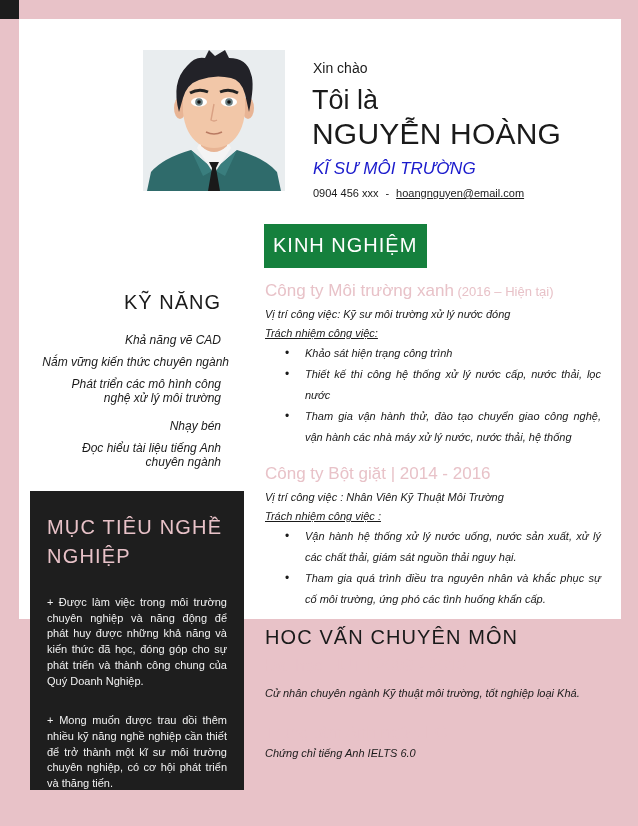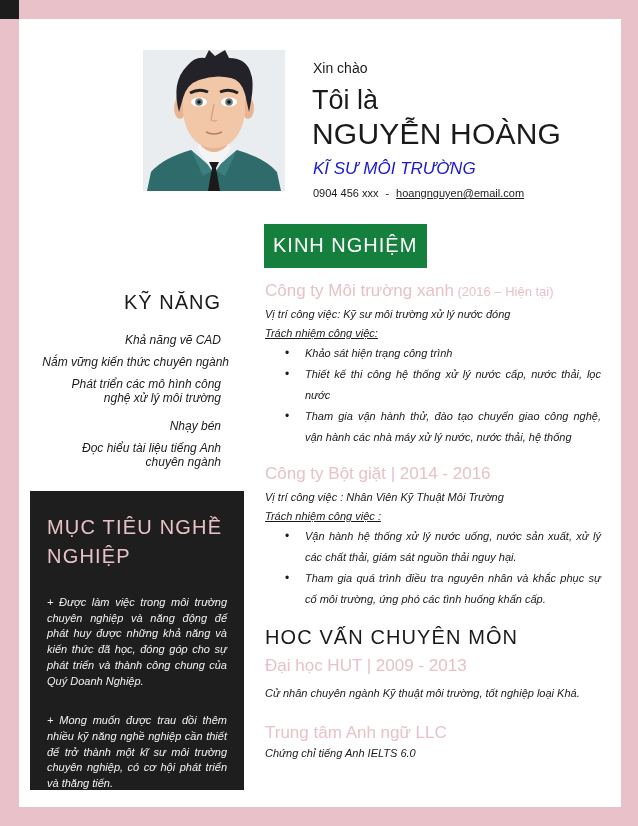--- a/index.html
+++ b/index.html
@@ -11,21 +11,21 @@
       color: #1a1a1a;
     }
     .corner-mark {
       position: absolute; left: 0; top: 0;
       width: 19px; height: 19px;
       background: #1c1c1c;
     }
     .page {
       position: absolute;
       left: 19px; top: 19px;
-      width: 602px; height: 788px;
+      width: 602px; height: 600px;
       background: #ffffff;
     }
     
     .avatar {
       position: absolute;
       left: 124px; top: 31px;
       width: 142px; height: 141px;
       background: #e9edef;
       overflow: hidden;
     }
@@ -75,21 +75,21 @@
       left: 11px; top: 472px;
       width: 214px; height: 299px;
       background: #1e1e1e;
       padding: 22px 17px 20px 17px;
     }
     .objective-title {
       font-size: 20px; line-height: 29px; letter-spacing: 1.2px;
       color: #e8c2c8; margin-bottom: 12px;
     }
     .objective-text {
-      font-size: 11px; line-height: 15.7px; font-style: italic;
+      font-size: 11px; line-height: 15.7px; 
       color: #f2f2f2; text-align: justify;
       margin-bottom: 8px;
       margin-top: 24px;
     }
 
     
     .section-badge {
       position: absolute; left: 245px; top: 205px;
       width: 163px; height: 44px;
       background: #15803d;

